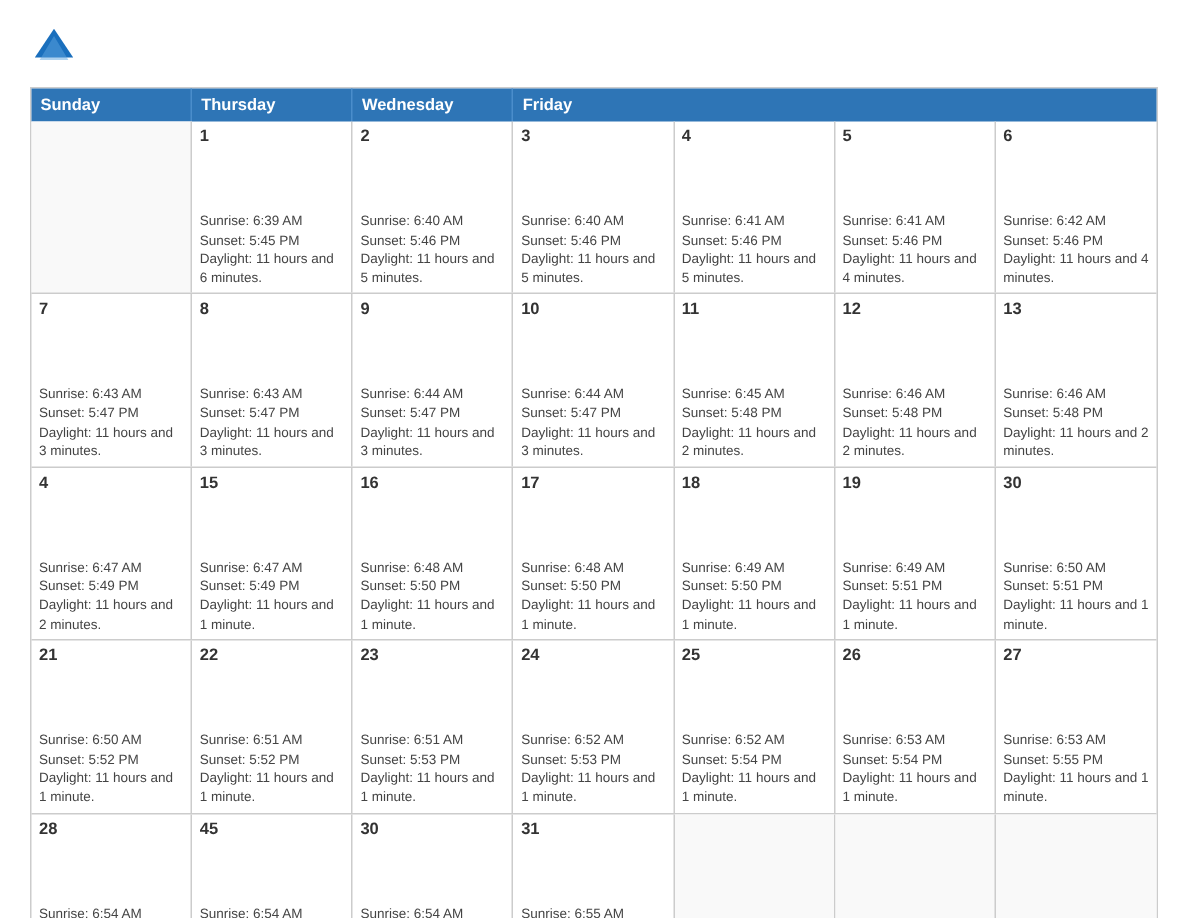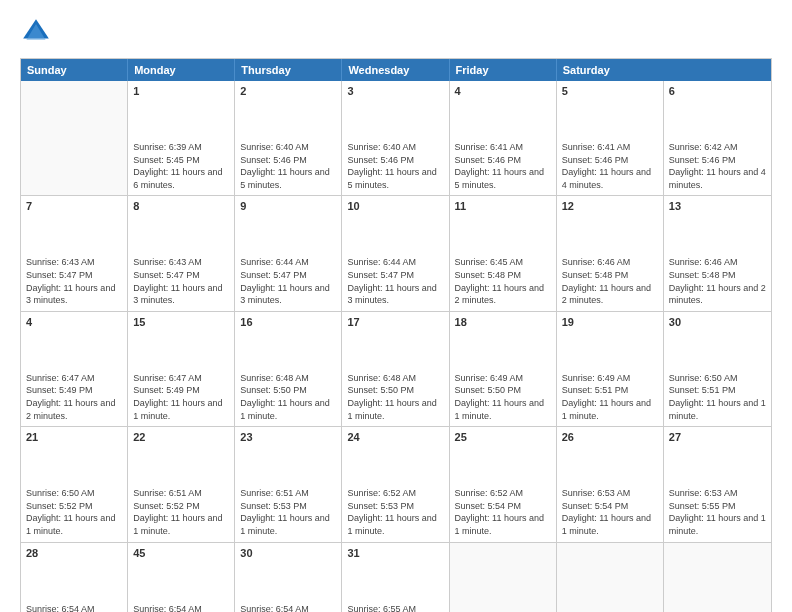--- a/index.html
+++ b/index.html
@@ -140,25 +140,23 @@
     </div>
     <div class="title-block">
       <div class="month-title"></div>
       <div class="location"></div>
     </div>
   </div>
 
   <div class="calendar">
     <div class="cal-header">
     <div class="cal-header-cell">Sunday</div>
-        <div class="cal-header-cell">Monday</div>
         <div class="cal-header-cell">Thursday</div>
         <div class="cal-header-cell">Wednesday</div>
         <div class="cal-header-cell">Friday</div>
-        <div class="cal-header-cell">Saturday</div>
       </div>
     <div class="cal-body">
     <div class="cal-row">
           <div class="cal-cell empty"></div>
           <div class="cal-cell">
             <span class="day-number">1</span>
             <div class="cell-info">Sunrise: 6:39 AM<br>Sunset: 5:45 PM<br>Daylight: 11 hours and 6 minutes.</div>
           </div>
           <div class="cal-cell">
             <span class="day-number">2</span>

